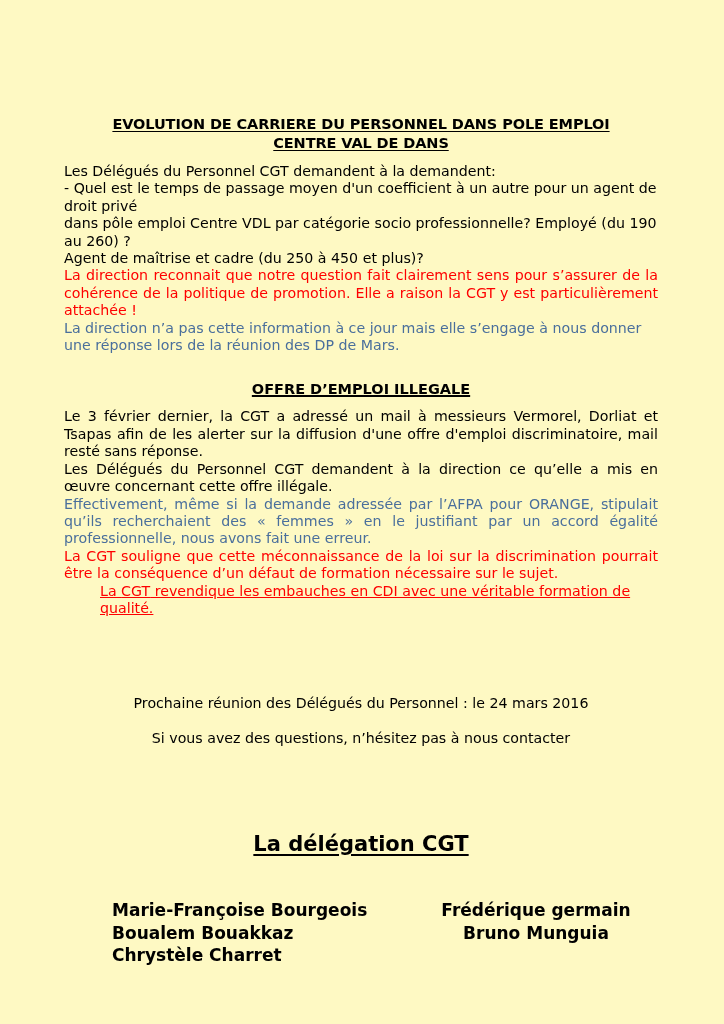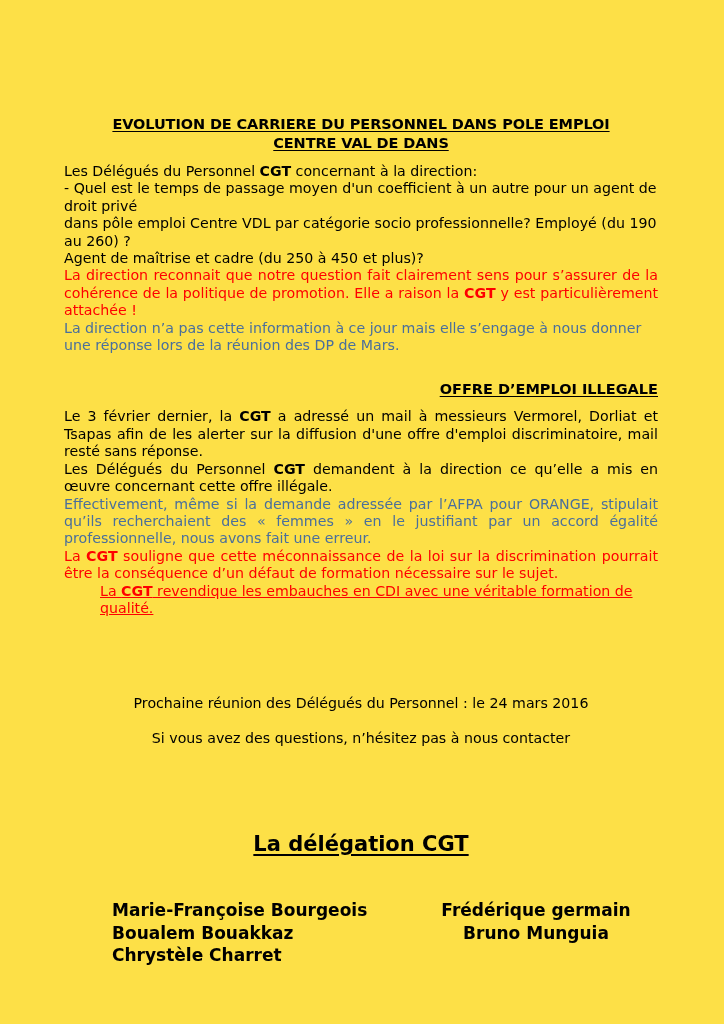--- a/index.html
+++ b/index.html
@@ -10,21 +10,21 @@
   }
   body {
     font-family: "DejaVu Sans", "Liberation Sans", sans-serif;
     color: #000000;
   }
   .page {
     position: relative;
     width: 724px;
     height: 1024px;
     margin: 0 auto;
-    background: #fde047;
+    background: #fef9c3;
     overflow: hidden;
     box-sizing: border-box;
   }
   .content {
     position: absolute;
     left: 64px;
     top: 0;
     width: 594px;
   }
 
@@ -37,27 +37,28 @@
     letter-spacing: -0.1px;
     margin: 0;
     padding-top: 115px;
   }
   .doc-title .tl {
     display: inline-block;
     text-decoration: underline;
     text-underline-offset: 2px;
   }
   .section-heading {
-    text-align: right;
+    text-align: center;
     font-weight: bold;
     font-size: 14.5px;
     line-height: 18px;
     margin: 0;
     padding-top: 26px;
     padding-bottom: 10px;
+    text-decoration: underline;
   }
   .section-heading span {
     text-decoration: underline;
     text-underline-offset: 2px;
   }
 
   
   .para {
     font-size: 14.2px;
     line-height: 17.4px;
@@ -71,21 +72,21 @@
   .nojust {
     text-align: left;
   }
   .blue {
     color: #4a6f9c;
   }
   .red {
     color: #fe0000;
   }
   .b {
-    font-weight: bold;
+    font-weight: normal;
   }
   .indent-line {
     text-align: left;
     padding-left: 36px;
   }
   .u {
     text-decoration: underline;
     text-underline-offset: 1px;
   }
 
@@ -131,21 +132,21 @@
 
 <div class="page">
   <div class="content">
 
     <h1 class="doc-title">
       <span class="tl">EVOLUTION DE CARRIERE DU PERSONNEL DANS POLE EMPLOI</span><br>
       <span class="tl">CENTRE VAL DE DANS</span>
     </h1>
 
     <p class="para first nojust">
-      <span>Les Délégués du Personnel </span><span class="b">CGT</span><span> concernant à la direction:</span>
+      <span>Les Délégués du Personnel </span><span class="b">CGT</span><span> demandent à la demandent:</span>
     </p>
 
     <p class="para nojust">- Quel est le temps de passage moyen d'un coefficient à un autre pour un agent de droit privé</p>
     <p class="para nojust">dans pôle emploi Centre VDL par catégorie socio professionnelle? Employé (du 190 au 260) ?</p>
     <p class="para nojust">Agent de maîtrise et cadre (du 250 à 450 et plus)?</p>
 
     <p class="para red">
       <span>La direction reconnait que notre question fait clairement sens pour s’assurer de la cohérence de la politique de promotion. Elle a raison la </span><span class="b">CGT</span><span> y est particulièrement attachée !</span>
     </p>
 

